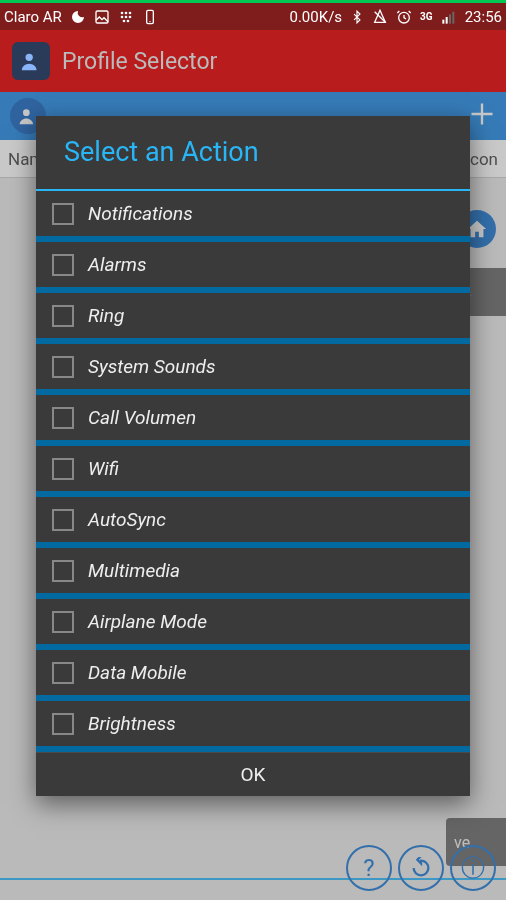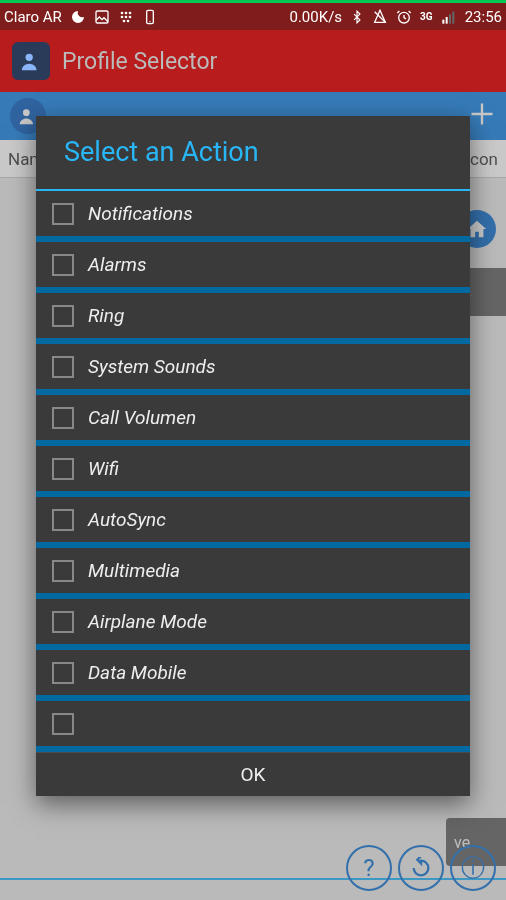--- a/index.html
+++ b/index.html
@@ -357,18 +357,19 @@
       <div class="dialog-item">
         <div class="checkbox"></div>
         <span class="dialog-item-label">Airplane Mode</span>
       </div>
       <div class="dialog-item">
         <div class="checkbox"></div>
         <span class="dialog-item-label">Data Mobile</span>
       </div>
       <div class="dialog-item">
         <div class="checkbox"></div>
+        <span class="dialog-item-label">Brightness</span>
       </div>
     </div>
   <div class="dialog-footer">
     <div class="ok-btn">OK</div>
   </div>
 </div>
 
 </body></html>

